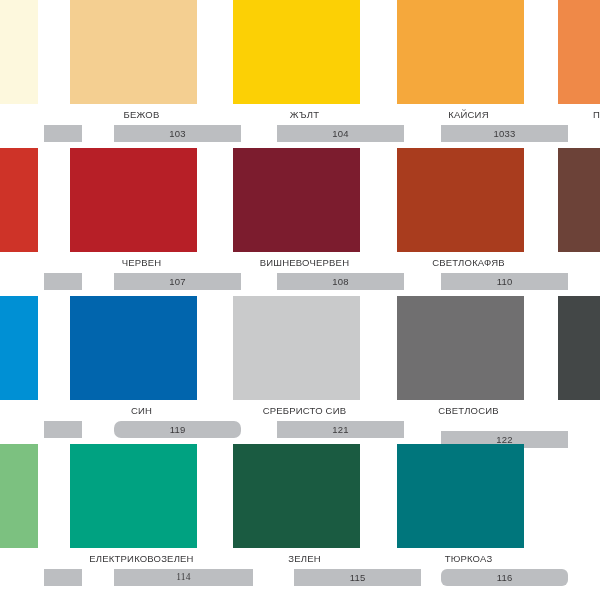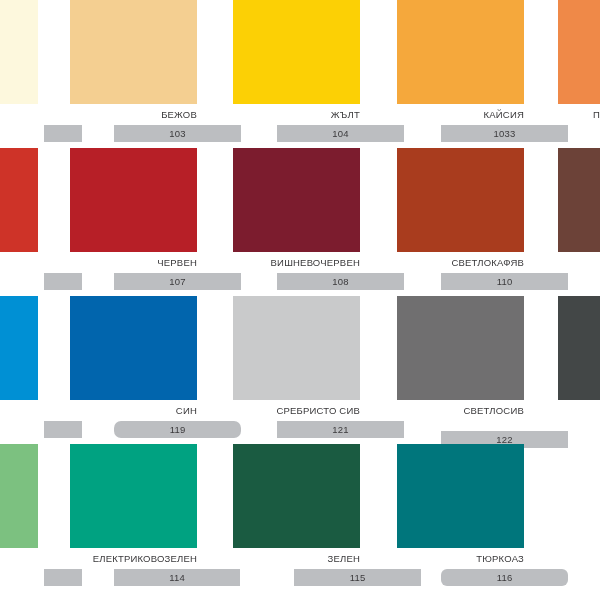--- a/index.html
+++ b/index.html
@@ -37,26 +37,26 @@
   }
   .swatch {
     position: absolute;
     top: 0;
     left: 0;
     width: 100%;
     height: 104px;
   }
   .label {
     position: absolute;
-    left: 0;
+    left: 8px;
     width: 100%;
     top: 106px;
     height: 18px;
     line-height: 18px;
-    text-align: right;
+    text-align: center;
     font-size: 9.5px;
     letter-spacing: 0.2px;
     color: #39383a;
     white-space: nowrap;
     overflow: visible;
   }
   .codebar {
     position: absolute;
     height: 17px;
     background: #bcbec1;
@@ -202,21 +202,21 @@
       <div class="cell" style="left:233px; width:127px;">
         <div class="swatch" style="background:#1a5b41;"></div>
         <div class="label">ЗЕЛЕН</div>
       </div>
       <div class="cell" style="left:397px; width:127px;">
         <div class="swatch" style="background:#00767c;"></div>
         <div class="label">ТЮРКОАЗ</div>
       </div>
     </div>
     <div class="codebar" style="left:0px; width:38px; top:125px;"></div>
-    <div class="codebar" style="left:70px; width:126px; top:125px;">
+    <div class="codebar" style="left:70px; width:139px; top:125px;font-family:Liberation Serif, serif;">
       <span>114</span>
     </div>
     <div class="codebar" style="left:250px; width:127px; top:125px;">
       <span>115</span>
     </div>
     <div class="codebar" style="left:397px; width:127px; top:125px;border-radius:6px;">
       <span>116</span>
     </div>
   </div>
 

